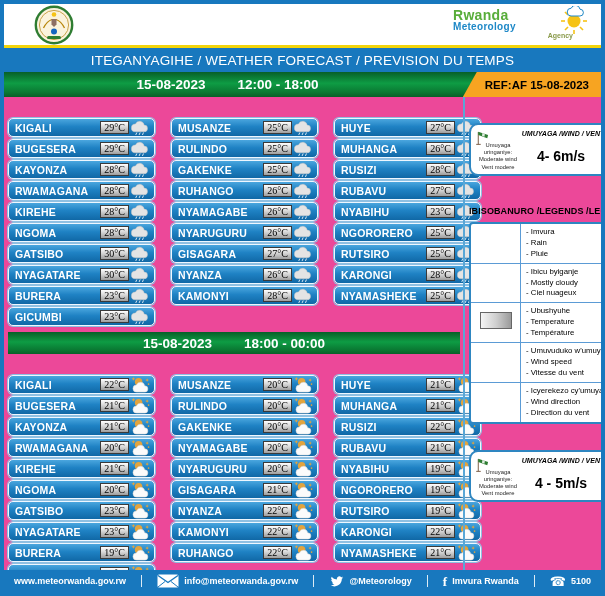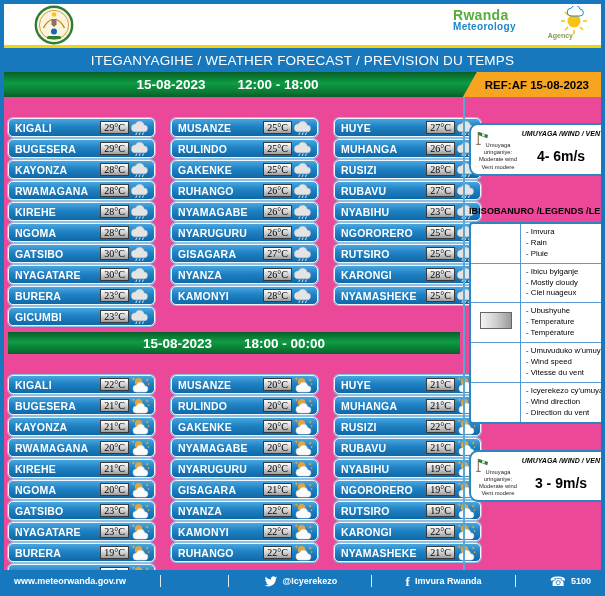--- a/index.html
+++ b/index.html
@@ -1017,47 +1017,55 @@
             <line x1="1.5" y1="20" x2="7" y2="20" stroke="#7a5c44" stroke-width="1.2"></line>
           </svg>
           <div class="wb-title">UMUYAGA /WIND / VENT</div>
         </div>
         <div class="wb-bottom">
           <div class="wb-desc">
             <div>Umuyaga uringaniye:</div>
             <div>Moderate wind</div>
             <div>Vent modere</div>
           </div>
-          <div class="wb-speed">3 - 9m/s</div>
+          <div class="wb-speed">4 - 5m/s</div>
           <svg width="32" height="27" viewBox="0 0 34 28">
             <circle cx="16" cy="14" r="11" fill="#ffffff" stroke="#2e86c1" stroke-width="1.2" stroke-dasharray="2.5,2"></circle>
             <line x1="26" y1="14" x2="10" y2="14" stroke="#222" stroke-width="1.4"></line>
             <polygon points="5.5,14 11.5,11 11.5,17" fill="#222"></polygon>
             <text x="28" y="17" font-size="7.5" font-weight="bold" fill="#000" font-family="Liberation Sans, sans-serif">E</text>
           </svg>
         </div>
       </div>
     </div>
   </div>
 
   <div class="footer">
     <span class="f-item">
       <span>www.meteorwanda.gov.rw</span>
     </span>
     <span class="f-spacer"></span>
       <span class="f-sep"></span>
       <span class="f-spacer"></span>
+    <span class="f-item">
+      <svg width="22" height="14" viewBox="0 0 22 14">
+        <rect x="0.5" y="0.5" width="21" height="13" rx="1.5" fill="#ffffff"></rect>
+        <path d="M1 1.5 L11 8.5 L21 1.5" fill="none" stroke="#1878be" stroke-width="1.4"></path>
+        <path d="M1 13 L8 7.5 M21 13 L14 7.5" fill="none" stroke="#1878be" stroke-width="1"></path>
+      </svg>
+      <span>info@meteorwanda.gov.rw</span>
+    </span>
     <span class="f-spacer"></span>
       <span class="f-sep"></span>
       <span class="f-spacer"></span>
     <span class="f-item">
       <svg width="15" height="15" viewBox="0 0 20 20">
         <path fill="#ffffff" d="M19 4.6c-.6.3-1.3.5-2 .6.7-.4 1.3-1.1 1.5-1.9-.7.4-1.4.7-2.2.9a3.4 3.4 0 0 0-5.9 2.3c0 .3 0 .5.1.8A9.7 9.7 0 0 1 3.4 3.6a3.4 3.4 0 0 0 1.1 4.6c-.6 0-1.1-.2-1.6-.4 0 1.6 1.2 3 2.7 3.4-.5.1-1 .2-1.5.1.4 1.4 1.7 2.4 3.2 2.4A6.9 6.9 0 0 1 2.2 15a9.7 9.7 0 0 0 5.2 1.5c6.3 0 9.7-5.2 9.7-9.7v-.4c.7-.5 1.3-1.1 1.9-1.8z"></path>
       </svg>
-      <span>@Icyerekezo</span>
+      <span>@Meteorology</span>
     </span>
     <span class="f-spacer"></span>
       <span class="f-sep"></span>
       <span class="f-spacer"></span>
     <span class="f-item">
       <span class="fb-f">f</span>
       <span>Imvura  Rwanda</span>
     </span>
     <span class="f-spacer"></span>
       <span class="f-sep"></span>

